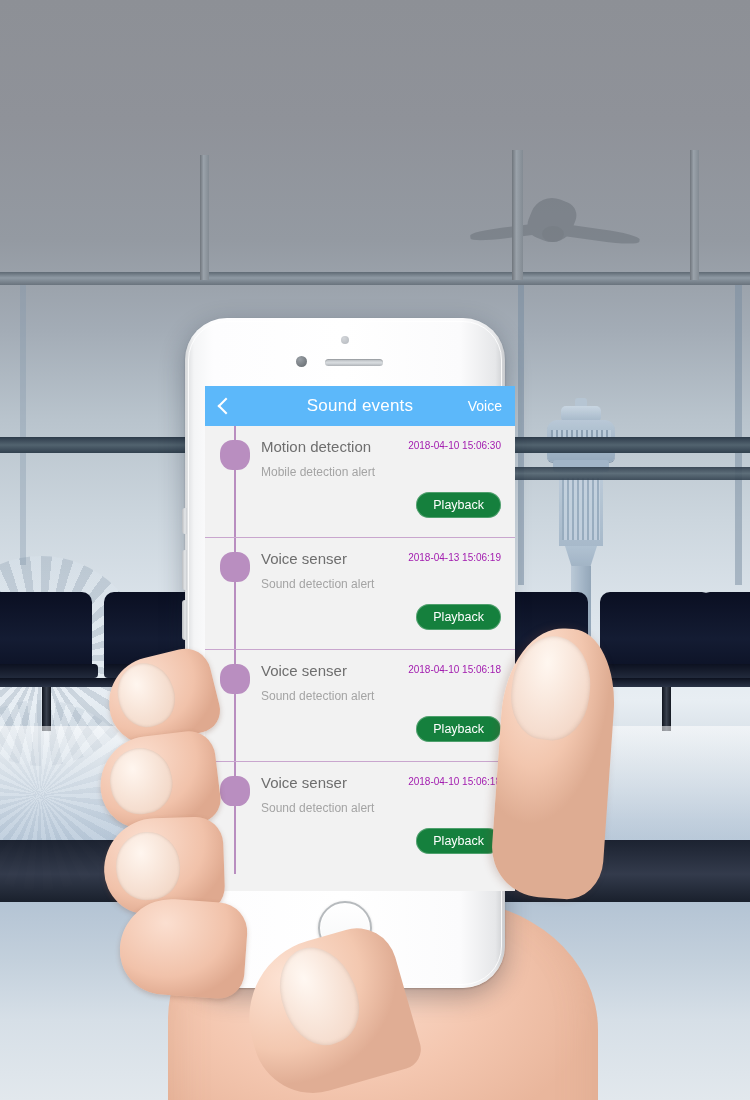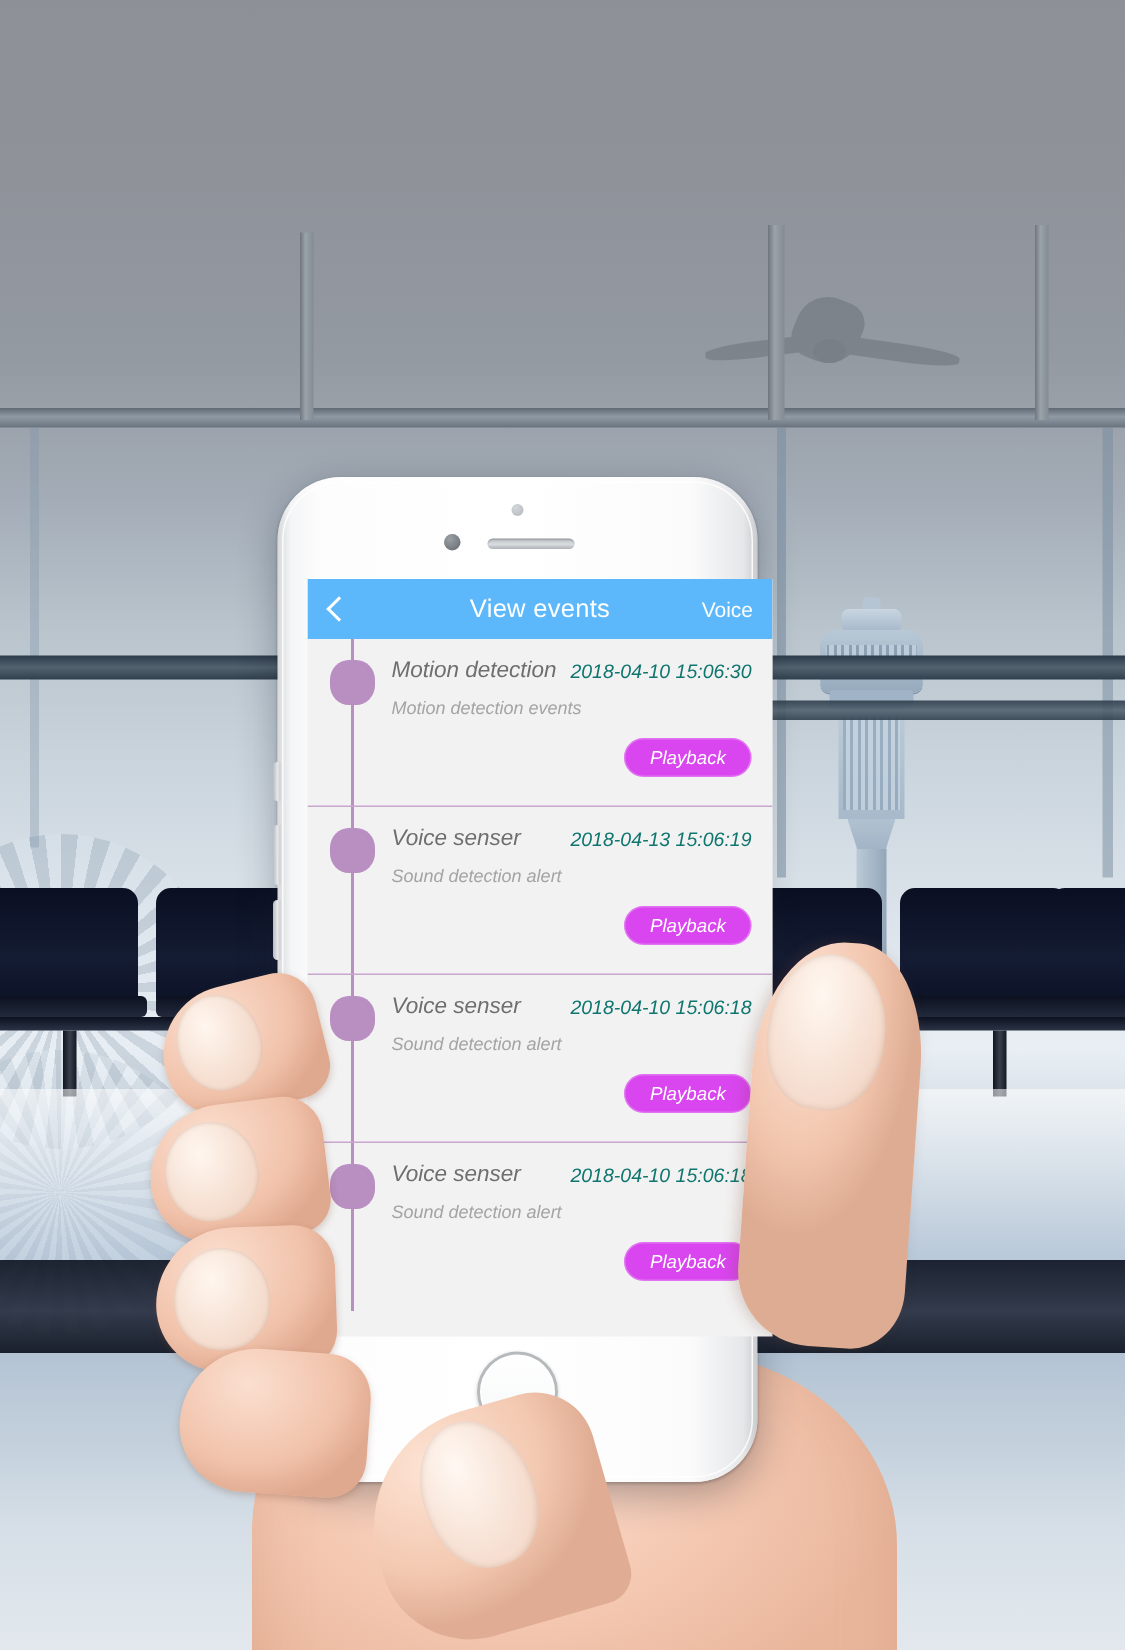--- a/index.html
+++ b/index.html
@@ -282,21 +282,21 @@
   }
   .app-title {
     flex:1; text-align:center; font-size:17px; font-weight:400; color:#fff;
     letter-spacing:.2px;
   }
   .edit-btn {
     position:absolute; right:13px; top:50%; margin-top:-8px;
     font-size:14px; color:#ffffff;
   }
 
-  .event-list { background:#f2f2f2; position:relative;font-style:italic; }
+  .event-list { background:#f2f2f2; position:relative; }
 
   .event {
     position:relative;
     padding:12px 0 10px 0;
     border-bottom:1px solid #c9a6ce;
     min-height:112px;
   }
   .event:last-child { border-bottom:none; }
 
   .timeline-line {
@@ -310,28 +310,28 @@
     border-radius:42% 42% 42% 42% / 44% 44% 44% 44%;
   }
   .ev-head {
     display:flex; align-items:flex-start; justify-content:space-between;
     padding-left:56px; padding-right:14px;
   }
   .ev-name {
     font-size:15px; color:#6e6e6e; line-height:1.18; max-width:112px;
   }
   .ev-time {
-    font-size:13px; color:#0f766e; white-space:nowrap; padding-top:2px;
+    font-size:10px; color:#a21caf; white-space:nowrap; padding-top:2px;
   }
   .ev-sub {
     padding-left:56px; font-size:12px; color:#a4a4a4; margin-top:9px;
   }
   .ev-actions { padding-right:14px; text-align:right; margin-top:13px; }
   .playback {
-    display:inline-block; background:#d946ef; color:#ffffff;
+    display:inline-block; background:#15803d; color:#ffffff;
     font-size:12.5px; padding:6px 17px; border-radius:14px;
     box-shadow:inset 0 0 0 1px rgba(255,255,255,.25);
   }
 </style>
 </head>
 <body>
 
 <div id="scene">
 
   <div class="photo">
@@ -410,33 +410,33 @@
     <div class="side-btn sb-vol2"></div>
 
     <div class="cam-sensor"></div>
     <div class="cam-lens"></div>
     <div class="speaker"></div>
 
     <div class="screen">
 
       <div class="app-header">
         <span class="back-chev"></span>
-        <span class="app-title">View events</span>
+        <span class="app-title">Sound events</span>
         <span class="edit-btn">Voice</span>
       </div>
 
       <div class="event-list" id="event-list">
           <div class="timeline-line"></div>
           <div class="event">
             <span class="dot"></span>
             <div class="ev-head">
               <span class="ev-name">Motion detection</span>
               <span class="ev-time">2018-04-10 15:06:30</span>
             </div>
-            <div class="ev-sub">Motion detection events</div>
+            <div class="ev-sub">Mobile detection alert</div>
             <div class="ev-actions"><span class="playback">Playback</span></div>
           </div>
           <div class="event">
             <span class="dot"></span>
             <div class="ev-head">
               <span class="ev-name">Voice senser</span>
               <span class="ev-time">2018-04-13 15:06:19</span>
             </div>
             <div class="ev-sub">Sound detection alert</div>
             <div class="ev-actions"><span class="playback">Playback</span></div>

